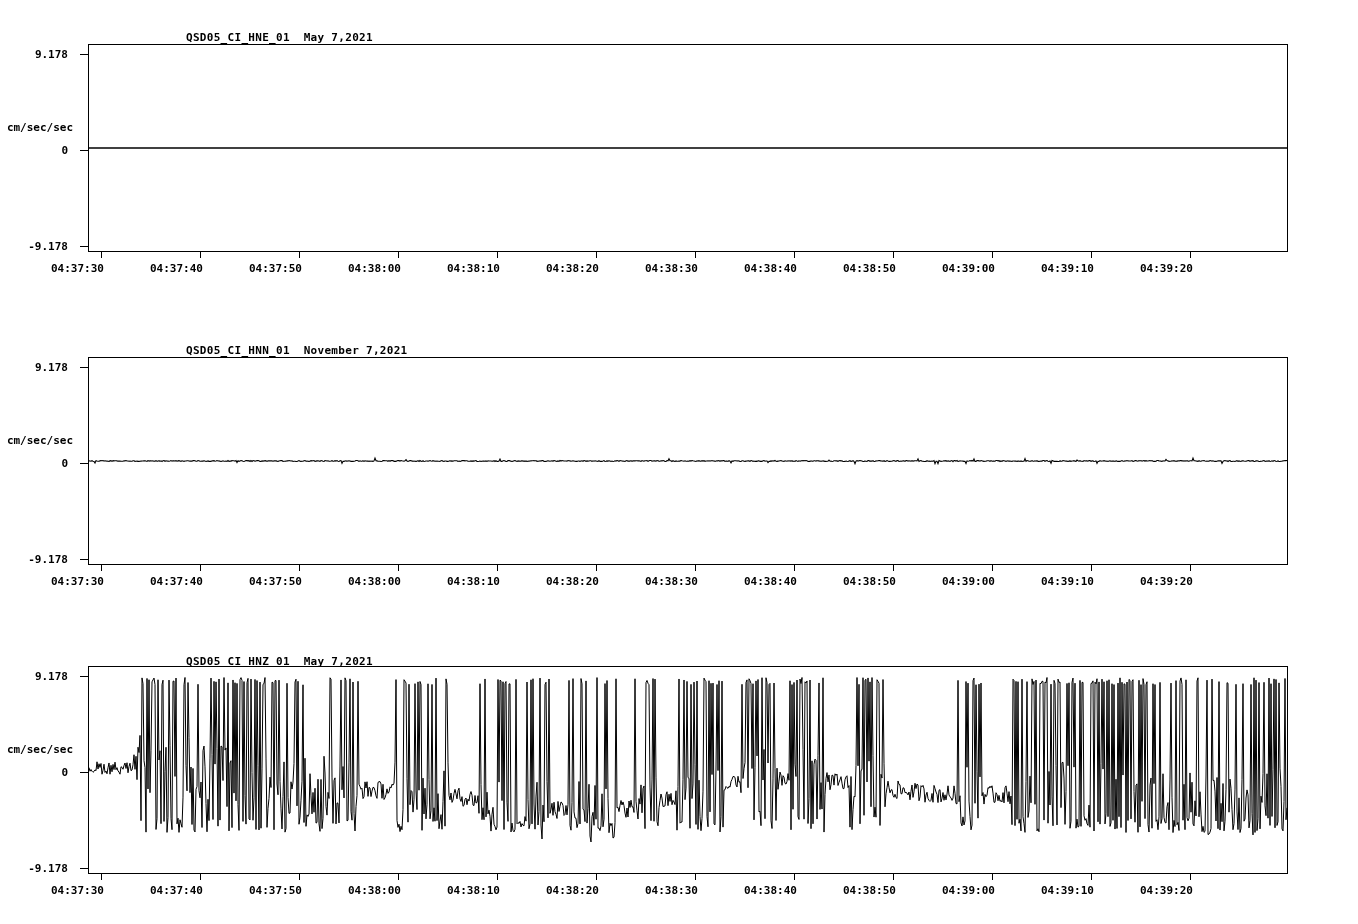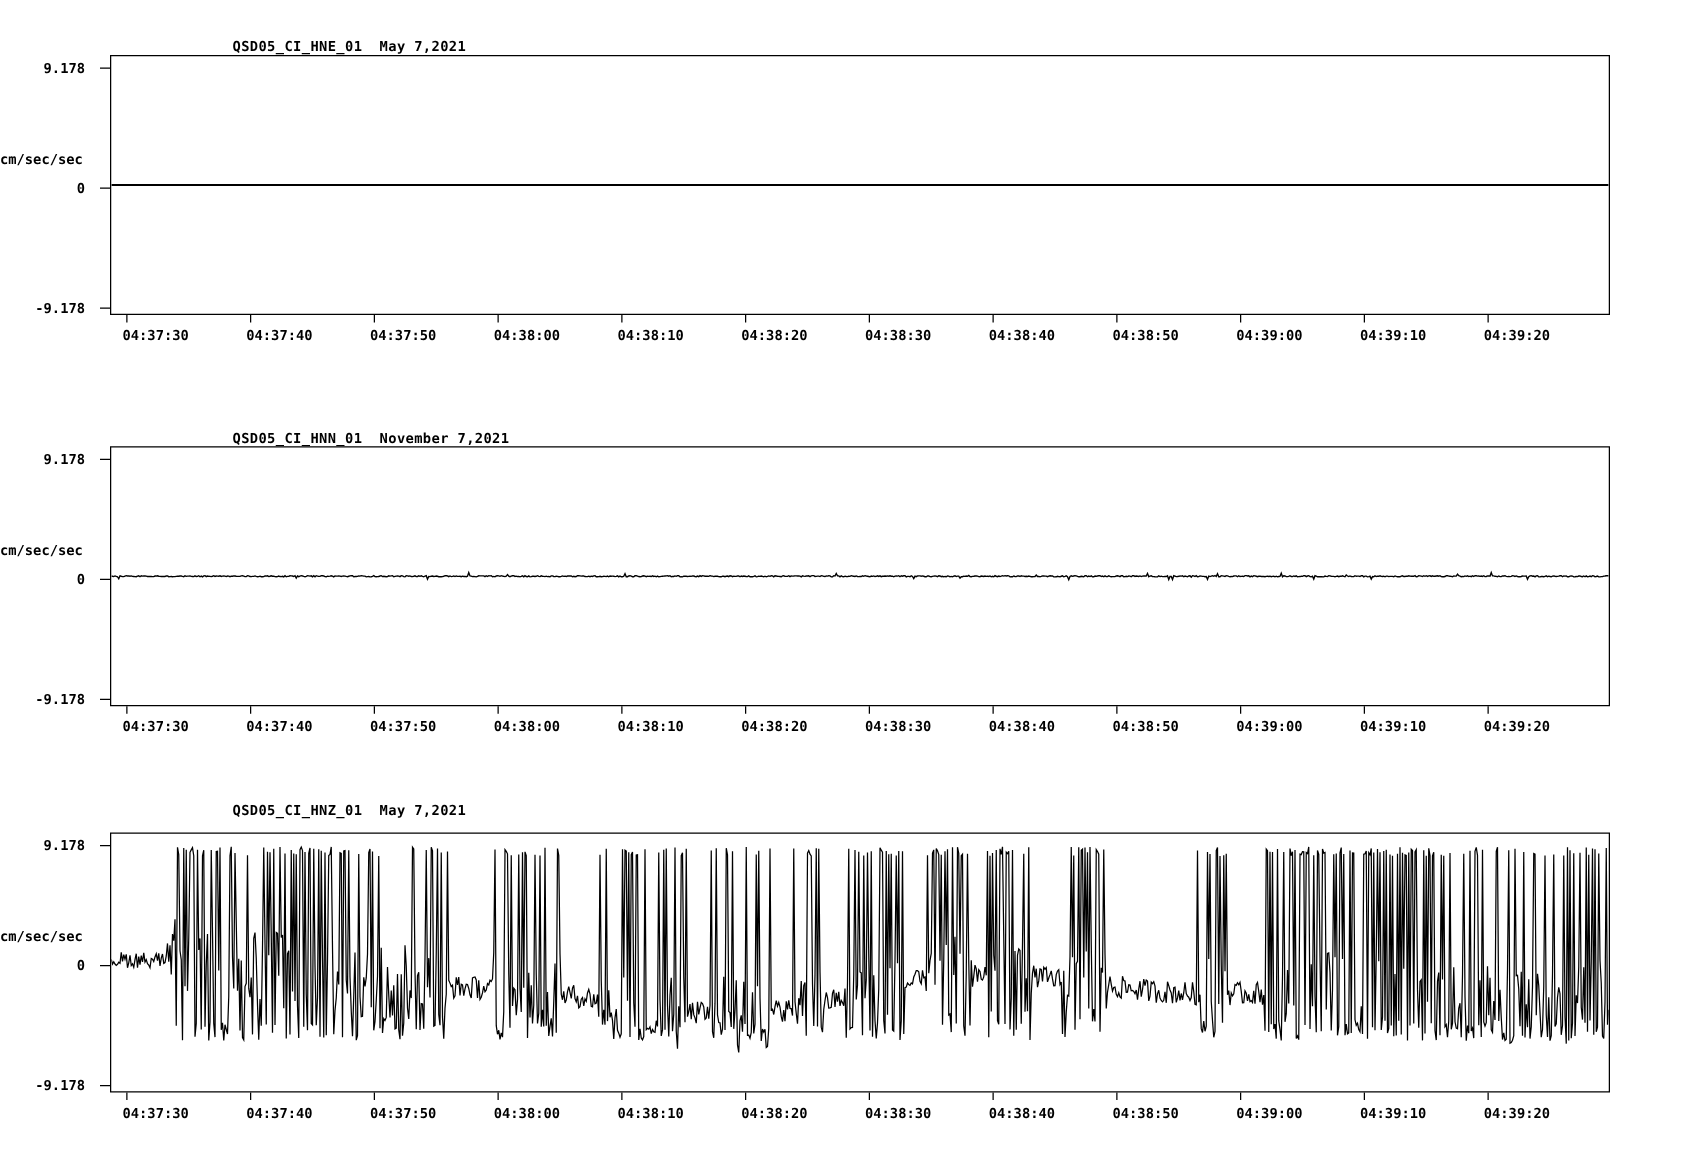--- a/index.html
+++ b/index.html
@@ -36,35 +36,35 @@
     font-size: 11px;
     font-weight: bold;
     letter-spacing: 0.3px;
     white-space: pre;
   }
   .ylabel {
     position: absolute;
     font-size: 11px;
     font-weight: bold;
     white-space: pre;
+    text-align: center;
+  }
+  .ytick {
+    position: absolute;
+    font-size: 11px;
+    font-weight: bold;
+    white-space: pre;
+    text-align: right;
+  }
+  .xtick {
+    position: absolute;
+    font-size: 11px;
+    font-weight: bold;
+    white-space: pre;
     text-align: left;
-  }
-  .ytick {
-    position: absolute;
-    font-size: 11px;
-    font-weight: bold;
-    white-space: pre;
-    text-align: right;
-  }
-  .xtick {
-    position: absolute;
-    font-size: 11px;
-    font-weight: bold;
-    white-space: pre;
-    text-align: right;
   }
   .tick-mark-x {
     position: absolute;
     width: 1px;
     background: #000000;
   }
   .tick-mark-y {
     position: absolute;
     height: 1px;
     background: #000000;
@@ -170,21 +170,21 @@
     <div class="xtick" style="left:645px;top:269px;width:100px;">04:38:30</div>
     <div class="xtick" style="left:744px;top:269px;width:100px;">04:38:40</div>
     <div class="xtick" style="left:843px;top:269px;width:100px;">04:38:50</div>
     <div class="xtick" style="left:942px;top:269px;width:100px;">04:39:00</div>
     <div class="xtick" style="left:1041px;top:269px;width:100px;">04:39:10</div>
     <div class="xtick" style="left:1140px;top:269px;width:100px;">04:39:20</div>
   </div>
 
   <div class="panel" style="top:612px;height:312px;">
 
-    <div class="panel-title" style="left:186px;top:30px;">QSD05_CI_HNZ_01  May 7,2021</div>
+    <div class="panel-title" style="left:186px;top:43px;">QSD05_CI_HNZ_01  May 7,2021</div>
 
     <div class="ylabel" style="left:0px;top:131px;width:80px;">cm/sec/sec</div>
 
     <div class="ytick" style="left:0px;top:58px;width:68px;">9.178</div>
     <div class="ytick" style="left:0px;top:154px;width:68px;">0</div>
     <div class="ytick" style="left:0px;top:250px;width:68px;">-9.178</div>
 
     <div class="tick-mark-y" style="left:80px;top:64px;width:8px;"></div>
     <div class="tick-mark-y" style="left:80px;top:160px;width:8px;"></div>
     <div class="tick-mark-y" style="left:80px;top:256px;width:8px;"></div>

